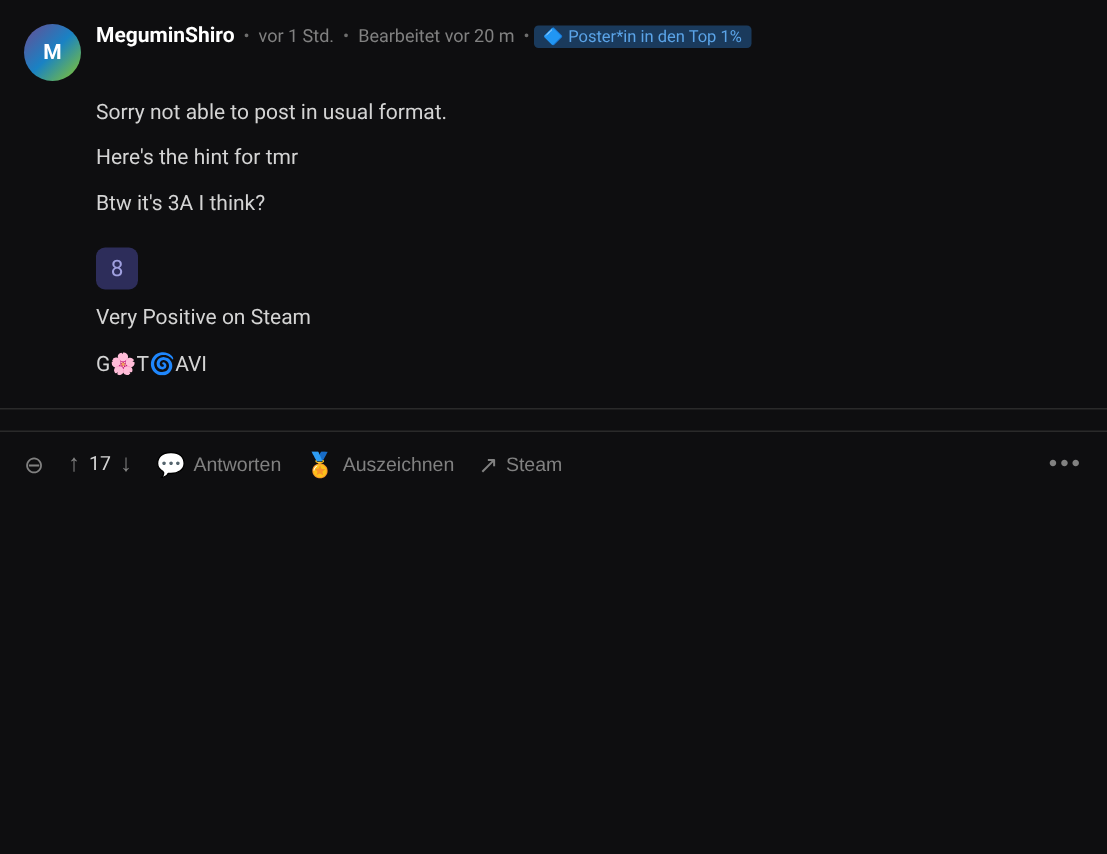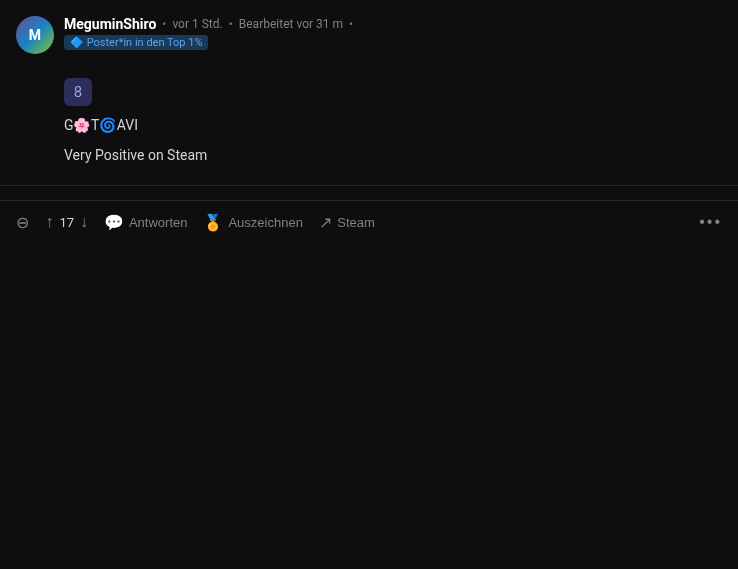--- a/index.html
+++ b/index.html
@@ -30,21 +30,21 @@
       flex-shrink: 0;
       display: flex;
       align-items: center;
       justify-content: center;
       font-size: 14px;
       font-weight: bold;
       color: white;
     }
     .header-info {
       display: flex;
-      flex-direction: column;
+      flex-direction: row;
       gap: 3px;
     }
     .header-top {
       display: flex;
       align-items: center;
       gap: 6px;
       flex-wrap: wrap;
     }
     .username {
       color: #ffffff;
@@ -163,43 +163,48 @@
 
 <div class="post-container">
   <div class="post-header">
     <div class="avatar">M</div>
     <div class="header-info">
       <div class="header-top">
         <span class="username">MeguminShiro</span>
         <span class="separator-dot">•</span>
         <span class="timestamp">vor 1 Std.</span>
         <span class="separator-dot">•</span>
-        <span class="timestamp">Bearbeitet vor 31 m</span>
+        <span class="timestamp">Bearbeitet vor 20 m</span>
         <span class="separator-dot">•</span>
       </div>
       <div class="badge-container">
         <div class="badge">
           <span class="badge-icon">🔷</span>
           <span>Poster*in in den Top 1%</span>
         </div>
       </div>
     </div>
   </div>
 
   <div class="post-body">
+    <div class="post-text">
+      <p>Sorry not able to post in usual format.</p>
+      <p>Here's the hint for tmr</p>
+      <p>Btw it's 3A I think?</p>
+    </div>
 
     <div class="spacer"></div>
 
     <div class="hint-number-badge">
       <span>8</span>
     </div>
 
     <div class="post-text">
+      <p>Very Positive on Steam</p>
       <p>G🌸T🌀AVI</p>
-      <p>Very Positive on Steam</p>
     </div>
 
     <div class="spacer"></div>
 
   </div>
 </div>
 
 <div class="divider"></div>
 
 <div class="action-bar">

